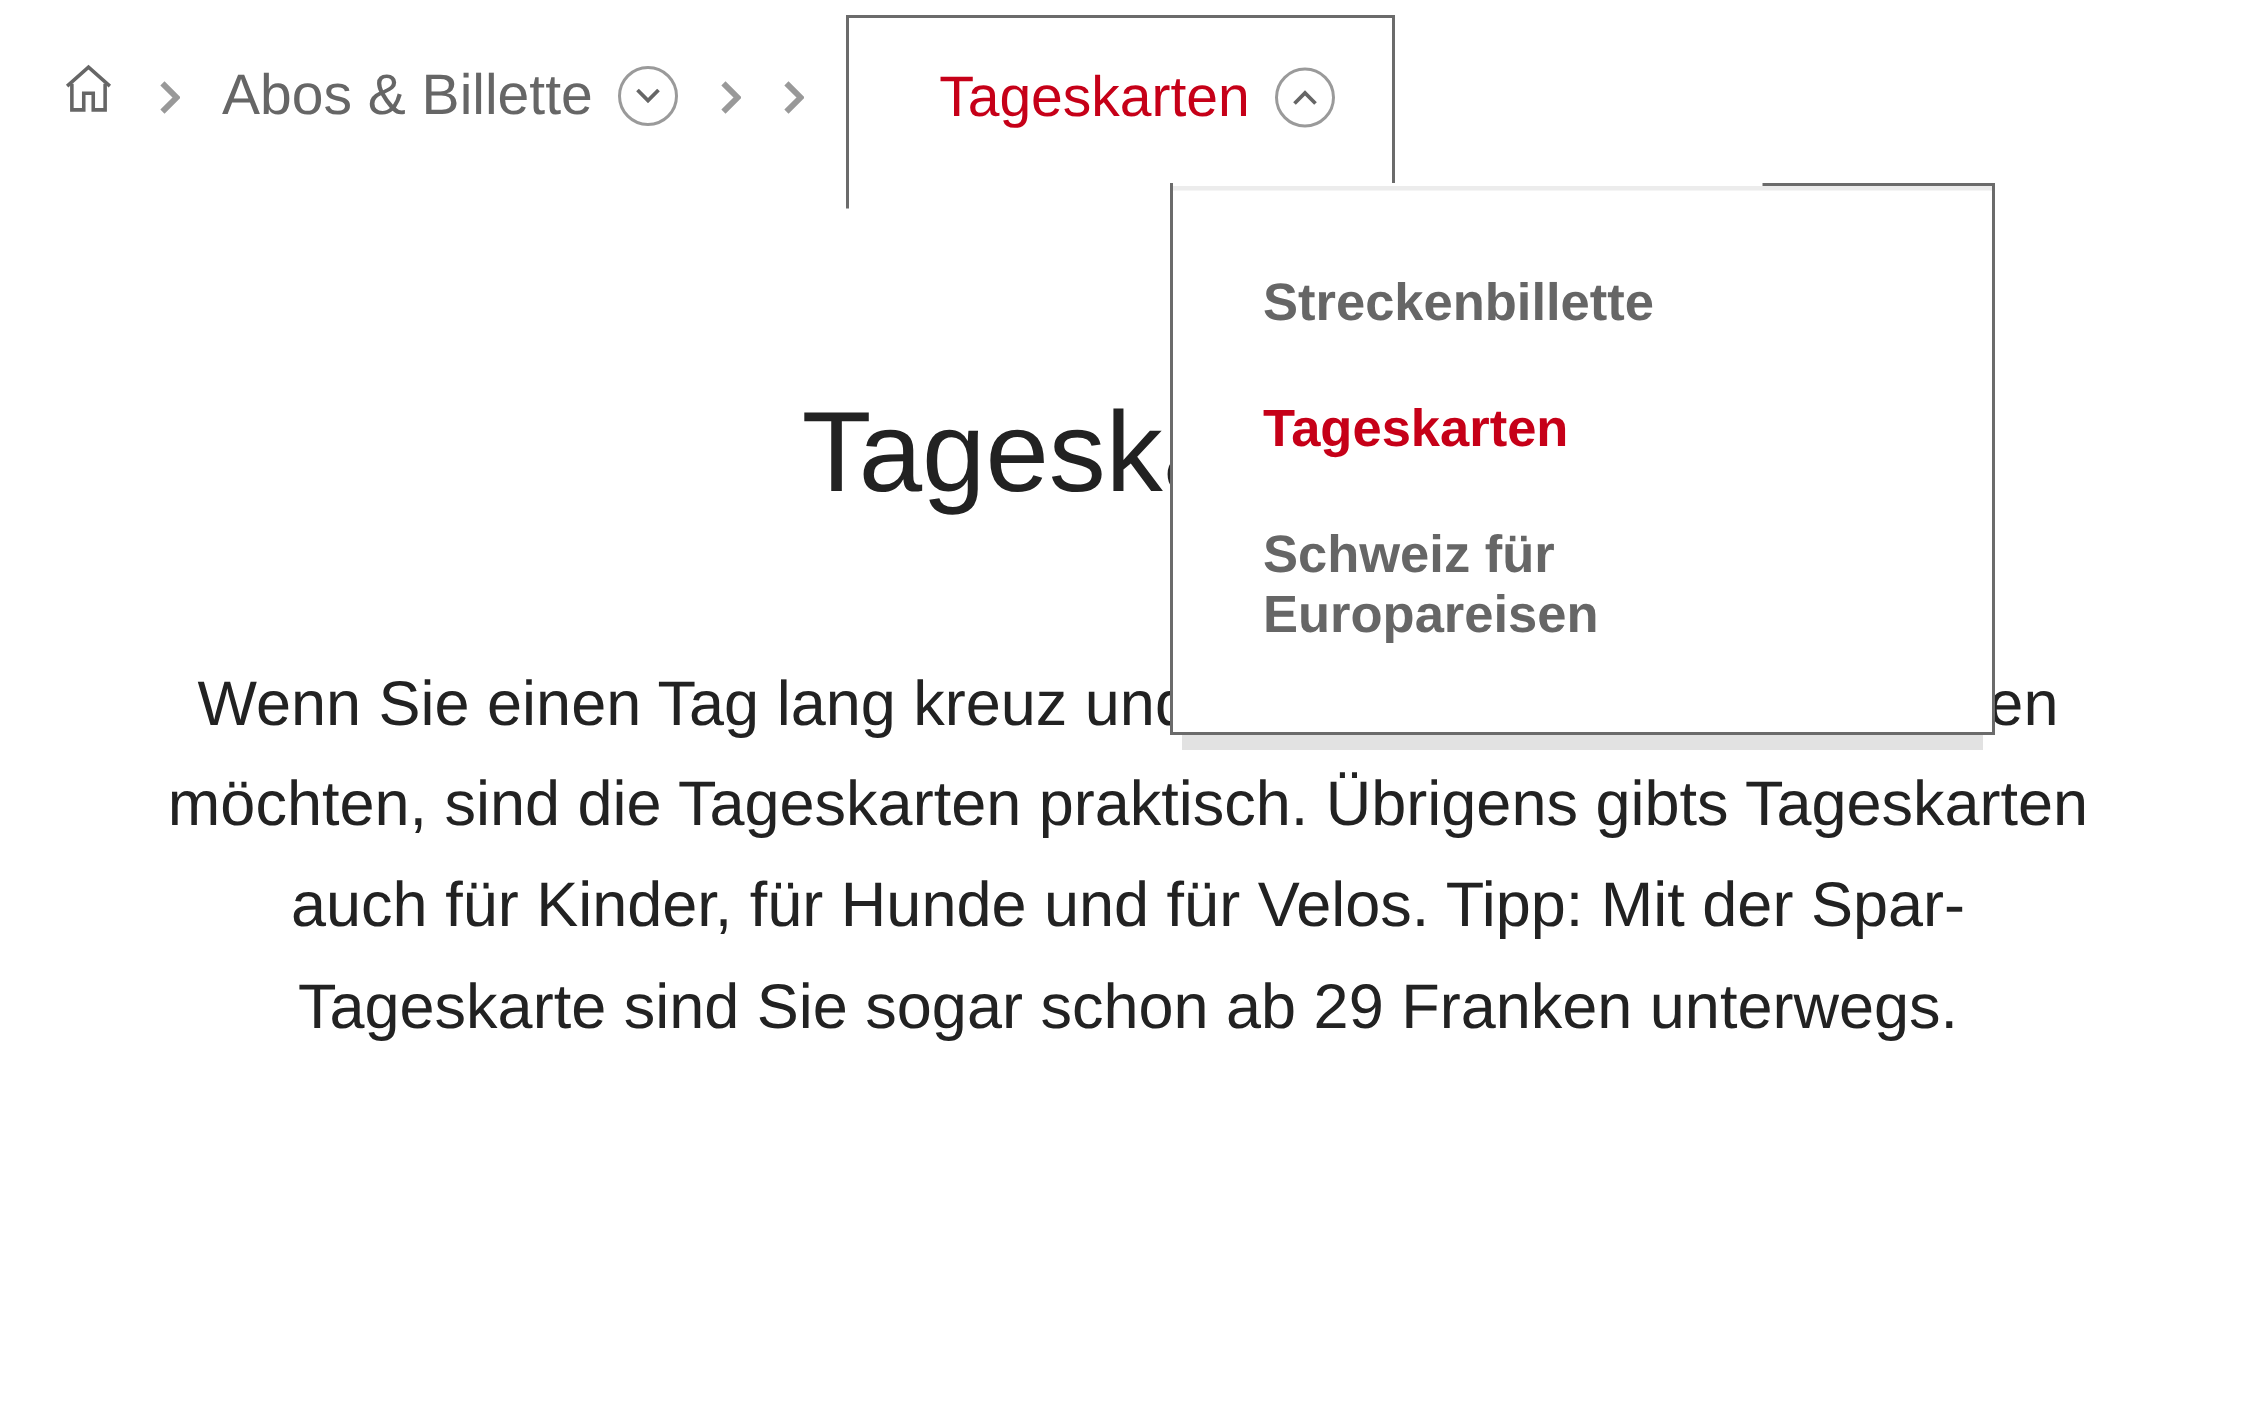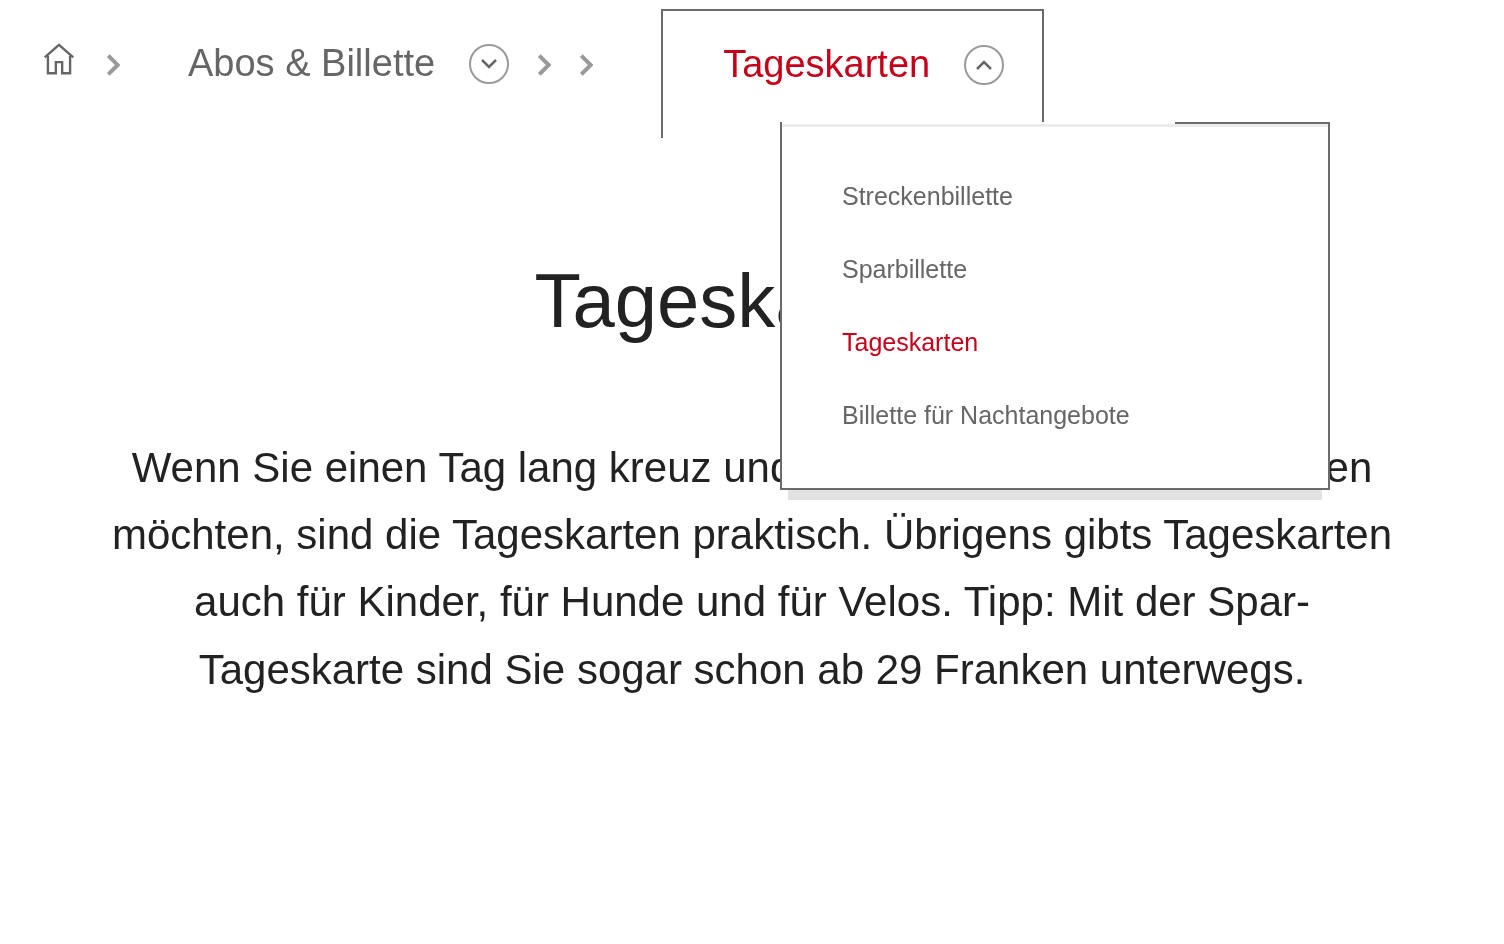--- a/index.html
+++ b/index.html
@@ -32,25 +32,24 @@
   .crumb-sep svg {
     width: 14px;
     height: 22px;
     stroke: #999;
     fill: none;
     stroke-width: 2.5;
   }
   .crumb {
     display: flex;
     align-items: center;
-    gap: 34px;
+    gap: 17px;
     color: #666;
     cursor: pointer;
     font-weight: 300;
-    margin-left: 40px;
   }
   .crumb.current .crumb-label {
     color: #c60018;
   }
   .crumb.current {
     border: 2px solid #6b6b6b;
     border-bottom: none;
     background: #fff;
     padding: 32px 38px 52px 60px;
     margin-top: -32px;
@@ -113,24 +112,24 @@
   .dropdown-topline {
     position: absolute;
     top: 0;
     left: 0;
     right: 0;
     height: 3px;
     background: #ececec;
   }
   .dropdown-item {
     padding: 22px 60px;
-    font-size: 25px;
+    font-size: 35px;
     color: #666;
     cursor: pointer;
-    font-weight: 400;
+    font-weight: 700;
   }
   .dropdown-item.active {
     color: #c60018;
   }
   .content {
     text-align: center;
     padding: 130px 50px 0 50px;
     font-weight: 300;
   }
   .page-title {
@@ -187,21 +186,20 @@
       <svg viewBox="0 0 16 10">
           <path d="M1 9 L8 2 L15 9"></path>
         </svg>
     </span>
   </span>
 </nav>
 
 <div class="dropdown">
   <div class="dropdown-topline"></div>
   <div class="dropdown-item">Streckenbillette</div>
-  <div class="dropdown-item">Sparbillette</div>
   <div class="dropdown-item active">Tageskarten</div>
-  <div class="dropdown-item">Billette für Nachtangebote</div>
+  <div class="dropdown-item">Schweiz für Europareisen</div>
 </div>
 
 <main class="content">
   <h1 class="page-title">Tageskarten.</h1>
   <p class="page-body">Wenn Sie einen Tag lang kreuz und quer durch die Schweiz fahren möchten, sind die Tageskarten praktisch. Übrigens gibts Tageskarten auch für Kinder, für Hunde und für Velos. Tipp: Mit der Spar-Tageskarte sind Sie sogar schon ab 29 Franken unterwegs.</p>
 </main>
 
 </body></html>

